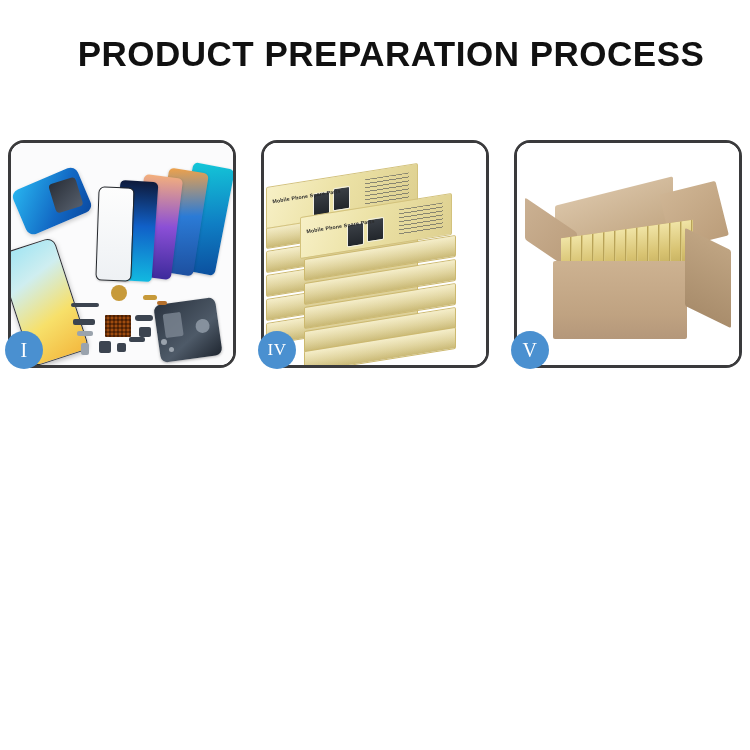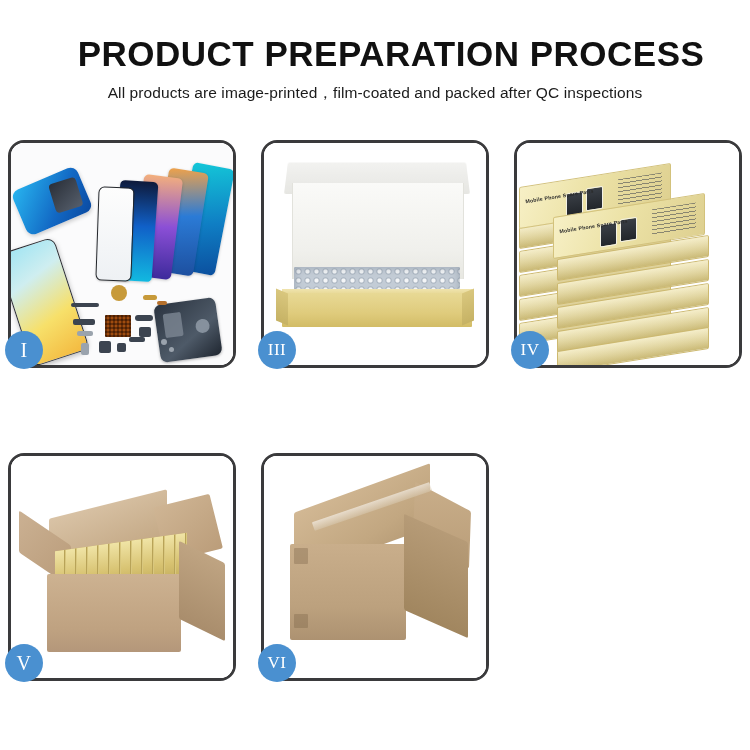--- a/index.html
+++ b/index.html
@@ -248,21 +248,20 @@
   .cs-side { position:absolute; left:140px; top:72px; width:64px; height:96px;
     background:linear-gradient(180deg,#b69b77,#a1865f);
     transform: skewY(24deg); border-radius:2px; }
   .cs-notch { position:absolute; background:rgba(120,98,70,.35); border-radius:1px; }
 </style>
 </head>
 <body>
 
 <div class="header">
   <h1 class="title">PRODUCT PREPARATION PROCESS</h1>
-  <p class="subtitle">All products are image-printed，film-coated and packed after QC inspections</p>
 </div>
 
 <div class="grid">
 
   <div class="panel">
     <div class="panel-inner">
       <div class="scene-parts">
         <div class="ph fan1"></div>
         <div class="ph fan2"></div>
         <div class="ph fan3"></div>
@@ -287,34 +286,20 @@
           <div class="bit" style="left:60px;top:56px;width:16px;height:5px;border-radius:2px"></div>
           <div class="bit silver" style="left:92px;top:58px;width:6px;height:6px;border-radius:50%"></div>
           <div class="bit silver" style="left:100px;top:66px;width:5px;height:5px;border-radius:50%"></div>
         </div>
       </div>
     </div>
     <div class="badge">I</div>
   </div>
 
 
-  <div class="panel">
-    <div class="panel-inner">
-      <div class="scene-box3">
-        <div class="b3-lidback"></div>
-        <div class="b3-inner"></div>
-        <div class="b3-foam"></div>
-        <div class="b3-lip"></div>
-        <div class="b3-front"></div>
-        <div class="b3-sideL"></div>
-        <div class="b3-sideR"></div>
-      </div>
-    </div>
-    <div class="badge wide">III</div>
-  </div>
 
   <div class="panel">
     <div class="panel-inner">
       <div class="scene-stack">
 
         <div class="sbox" style="left:2px;  top:72px;">
             <div class="face"></div>
           </div>
         <div class="sbox" style="left:2px;  top:96px;">
             <div class="face"></div>
@@ -383,28 +368,14 @@
           <div class="strip" style="left:110px"></div>
           <div class="strip" style="left:121px"></div>
         </div>
         <div class="cv-front"></div>
         <div class="cv-right"></div>
       </div>
     </div>
     <div class="badge">V</div>
   </div>
 
-  <div class="panel">
-    <div class="panel-inner">
-      <div class="scene-sealed">
-        <div class="cs-top"></div>
-        <div class="cs-topR"></div>
-        <div class="cs-tape"></div>
-        <div class="cs-front"></div>
-        <div class="cs-side"></div>
-        <div class="cs-notch" style="left:30px;top:92px;width:14px;height:16px"></div>
-        <div class="cs-notch" style="left:30px;top:158px;width:14px;height:14px"></div>
-      </div>
-    </div>
-    <div class="badge wide">VI</div>
-  </div>
 
 </div>
 
 </body></html>

